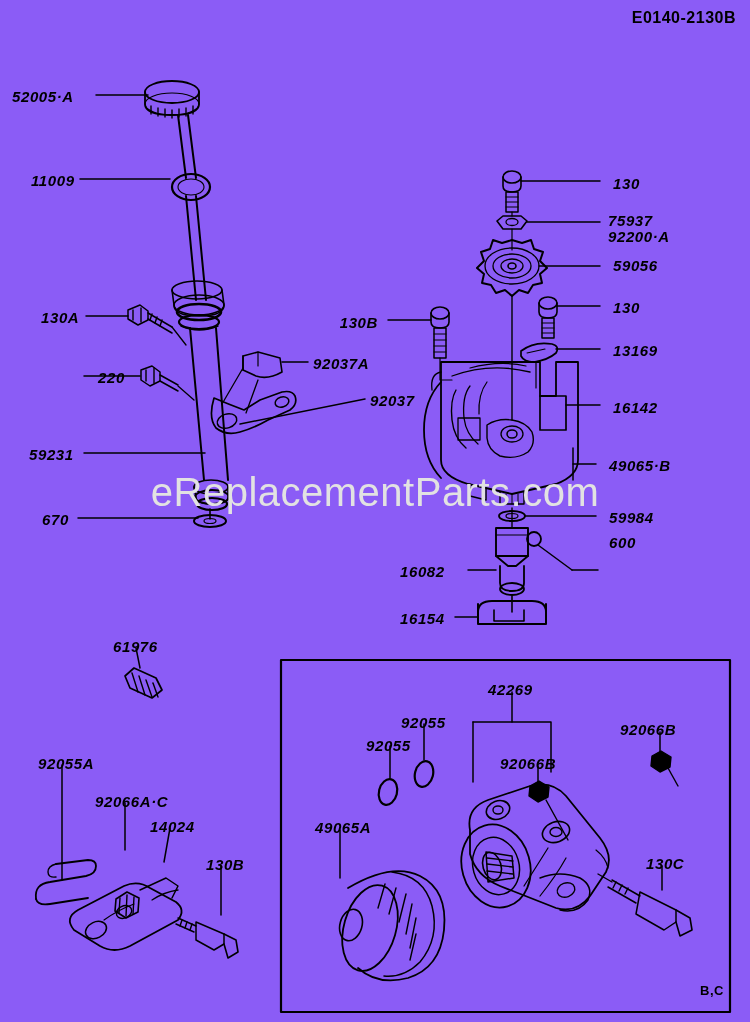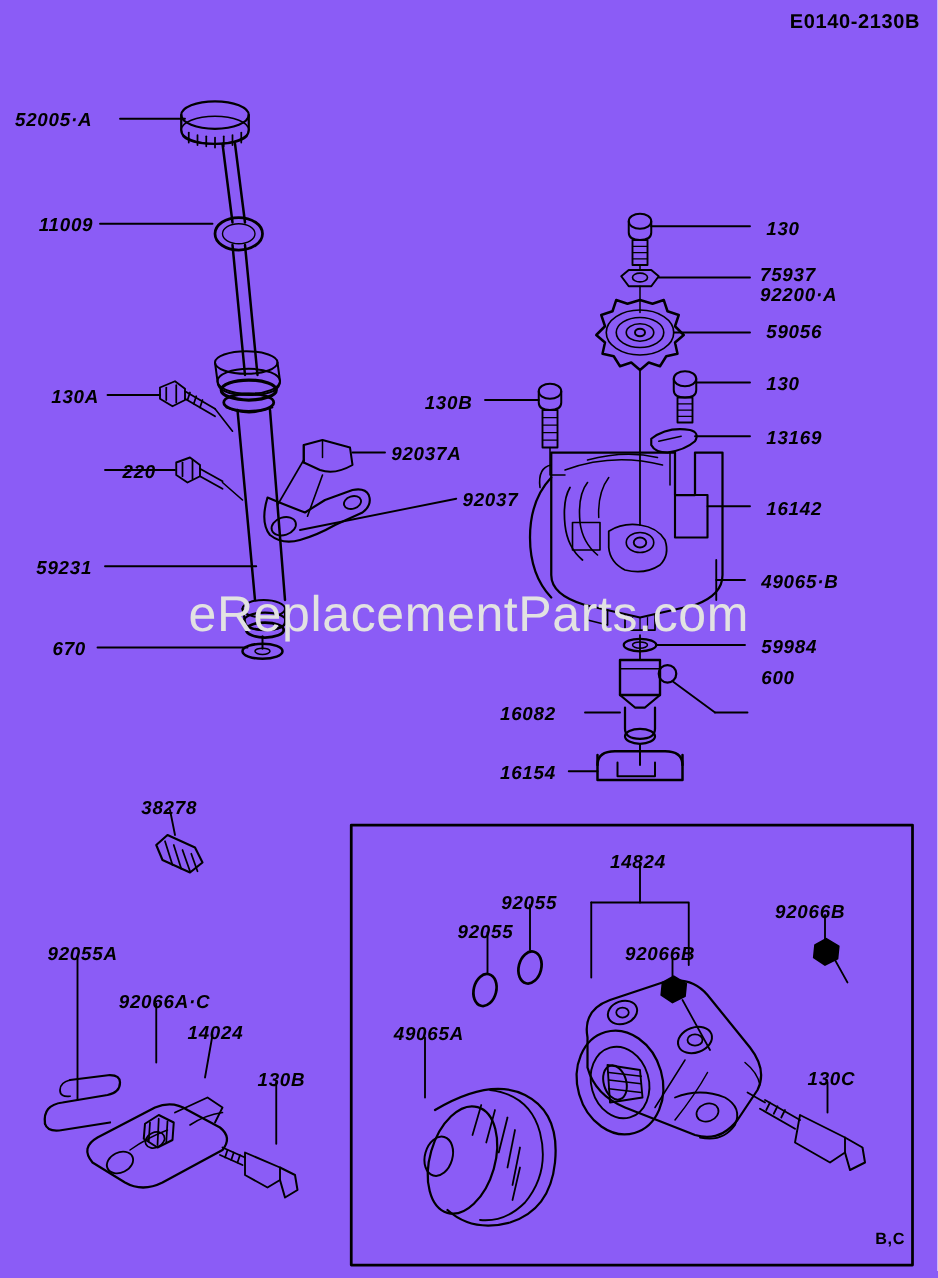--- a/index.html
+++ b/index.html
@@ -447,26 +447,26 @@
       <div class="lbl" style="left: 608px; top: 228px;">92200·A</div>
       <div class="lbl" style="left: 613px; top: 257px;">59056</div>
       <div class="lbl" style="left: 613px; top: 299px;">130</div>
       <div class="lbl" style="left: 613px; top: 342px;">13169</div>
       <div class="lbl" style="left: 613px; top: 399px;">16142</div>
       <div class="lbl" style="left: 609px; top: 457px;">49065·B</div>
       <div class="lbl" style="left: 609px; top: 509px;">59984</div>
       <div class="lbl" style="left: 609px; top: 534px;">600</div>
       <div class="lbl" style="left: 400px; top: 563px;">16082</div>
       <div class="lbl" style="left: 400px; top: 610px;">16154</div>
-      <div class="lbl" style="left: 113px; top: 638px;">38278</div>
+      <div class="lbl" style="left: 113px; top: 638px;">61976</div>
       <div class="lbl" style="left: 38px; top: 755px;">92055A</div>
       <div class="lbl" style="left: 95px; top: 793px;">92066A·C</div>
       <div class="lbl" style="left: 150px; top: 818px;">14024</div>
       <div class="lbl" style="left: 206px; top: 856px;">130B</div>
-      <div class="lbl" style="left: 488px; top: 681px;">14824</div>
+      <div class="lbl" style="left: 488px; top: 681px;">42269</div>
       <div class="lbl" style="left: 401px; top: 714px;">92055</div>
       <div class="lbl" style="left: 366px; top: 737px;">92055</div>
       <div class="lbl" style="left: 620px; top: 721px;">92066B</div>
       <div class="lbl" style="left: 500px; top: 755px;">92066B</div>
       <div class="lbl" style="left: 315px; top: 819px; text-align: right;">49065A</div>
       <div class="lbl" style="left: 646px; top: 855px;">130C</div>
     </div>
 
   <div class="corner-tag" style="right:26px; bottom:24px;">B,C</div>
 

